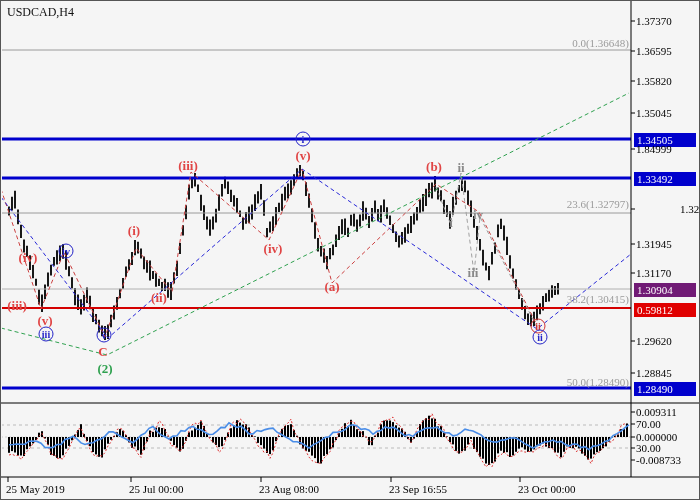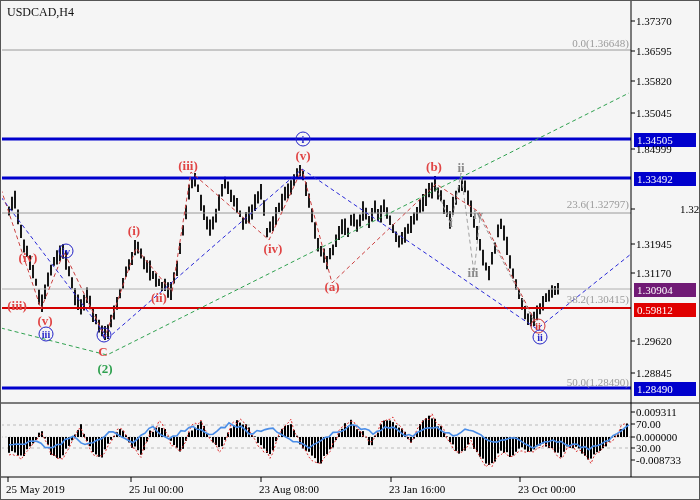--- a/index.html
+++ b/index.html
@@ -490,21 +490,21 @@
       <div class="lbl paxis" style="top:405px;">0.009311</div>
       <div class="lbl paxis" style="top:417px;">70.00</div>
       <div class="lbl paxis" style="top:430px;">0.000000</div>
       <div class="lbl paxis" style="top:441px;">30.00</div>
       <div class="lbl paxis" style="top:453px;">-0.008733</div>
     </div>
   <div id="time-axis">
       <div class="lbl tlabel" style="left:5px;">25 May 2019</div>
       <div class="lbl tlabel" style="left:128px;">25 Jul 00:00</div>
       <div class="lbl tlabel" style="left:258px;">23 Aug 08:00</div>
-      <div class="lbl tlabel" style="left:388px;">23 Jan 16:00</div>
+      <div class="lbl tlabel" style="left:388px;">23 Sep 16:55</div>
       <div class="lbl tlabel" style="left:517px;">23 Oct 00:00</div>
     </div>
   <div id="fib-layer">
       <div class="lbl fib" style="left:388px;top:36px;">0.0(1.36648)</div>
       <div class="lbl fib" style="left:388px;top:197px;">23.6(1.32797)</div>
       <div class="lbl fib" style="left:388px;top:292px;">38.2(1.30415)</div>
       <div class="lbl fib" style="left:388px;top:375px;">50.0(1.28490)</div>
     </div>
   <div id="wave-layer">
       <div class="wave" style="left:16px;top:304px;color:#e04545;">(iii)</div>

